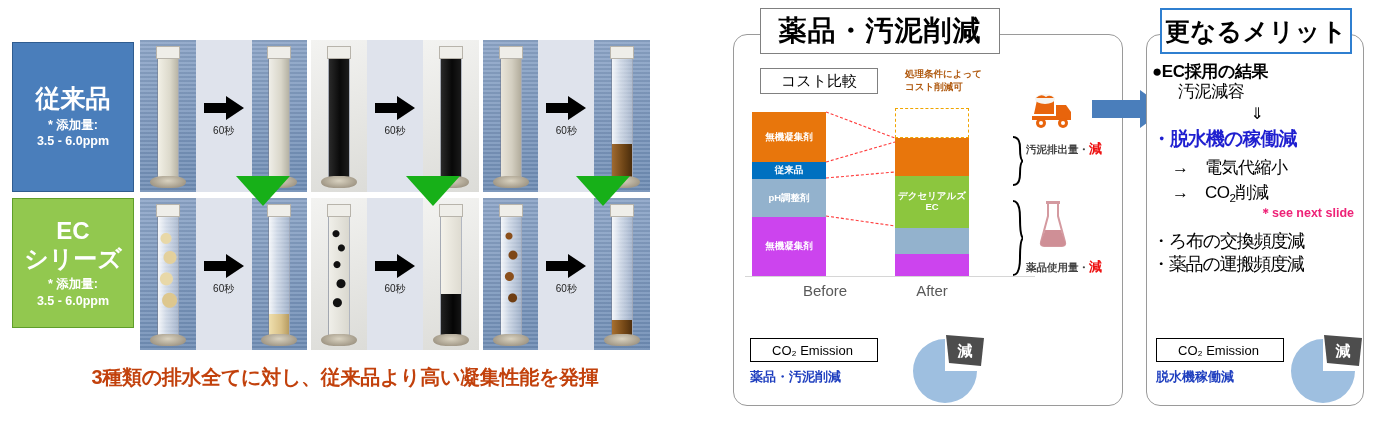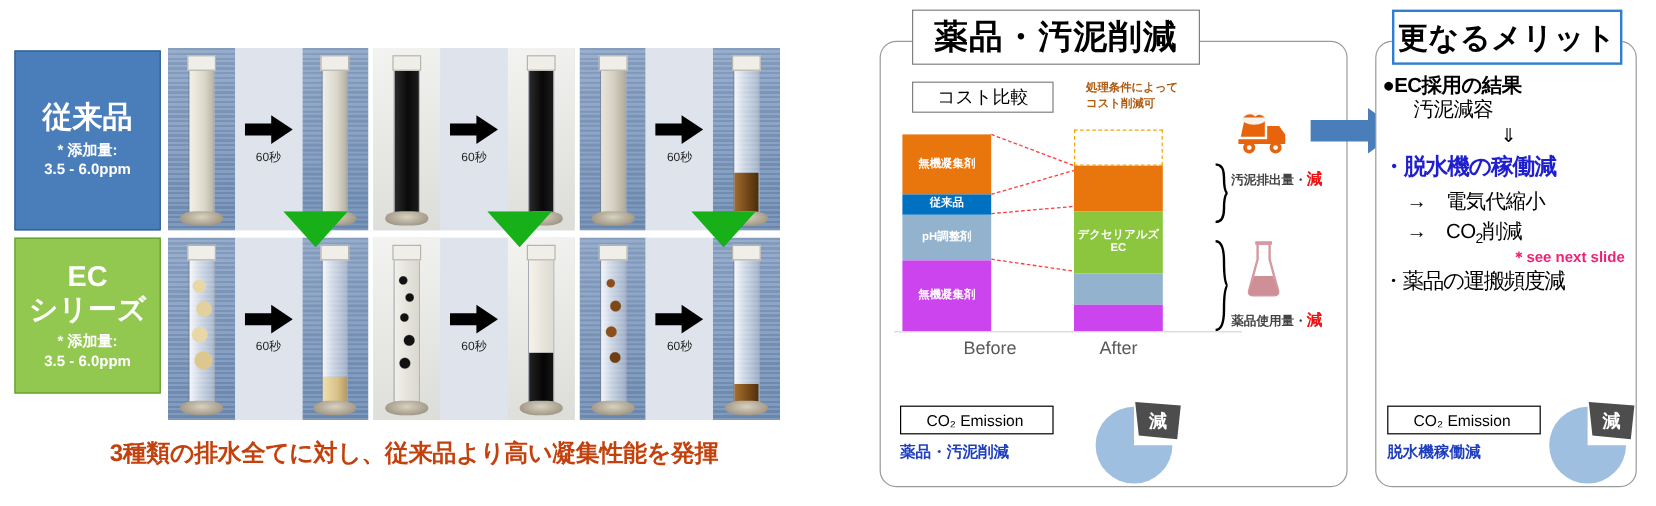--- a/index.html
+++ b/index.html
@@ -443,20 +443,21 @@
 <div id="merit-body">
   <div class="m-line m-bullet">●EC採用の結果</div>
   <div class="m-line m-indent1">汚泥減容</div>
   <div class="m-line m-center" style="margin-top:1px;">⇓</div>
   <div class="m-blue" style="margin-top:3px;">・脱水機の稼働減</div>
   <div class="m-arrow" style="margin-top:4px;">→　電気代縮小</div>
   <div class="m-arrow" style="margin-top:2px;">
     <span>→　CO</span><sub>2</sub><span>削減</span>
   </div>
   <div class="m-pink" style="margin-top:1px;">＊see next slide</div>
+  <div class="m-item" style="margin-top:8px;">・ろ布の交換頻度減</div>
   <div class="m-item">・薬品の運搬頻度減</div>
 </div>
 
 <div class="co2box" style="left:1156px;top:338px;">CO₂ Emission</div>
 <div class="co2sub" style="left:1156px;top:368px;">脱水機稼働減</div>
 <div class="pie" style="left:1290px;top:338px;">
   <svg viewBox="0 0 66 66" width="66" height="66">
     <path d="M33 33 L33 1 A32 32 0 1 0 65 33 Z" fill="#9ebfe0"></path>
   </svg>
 </div>

